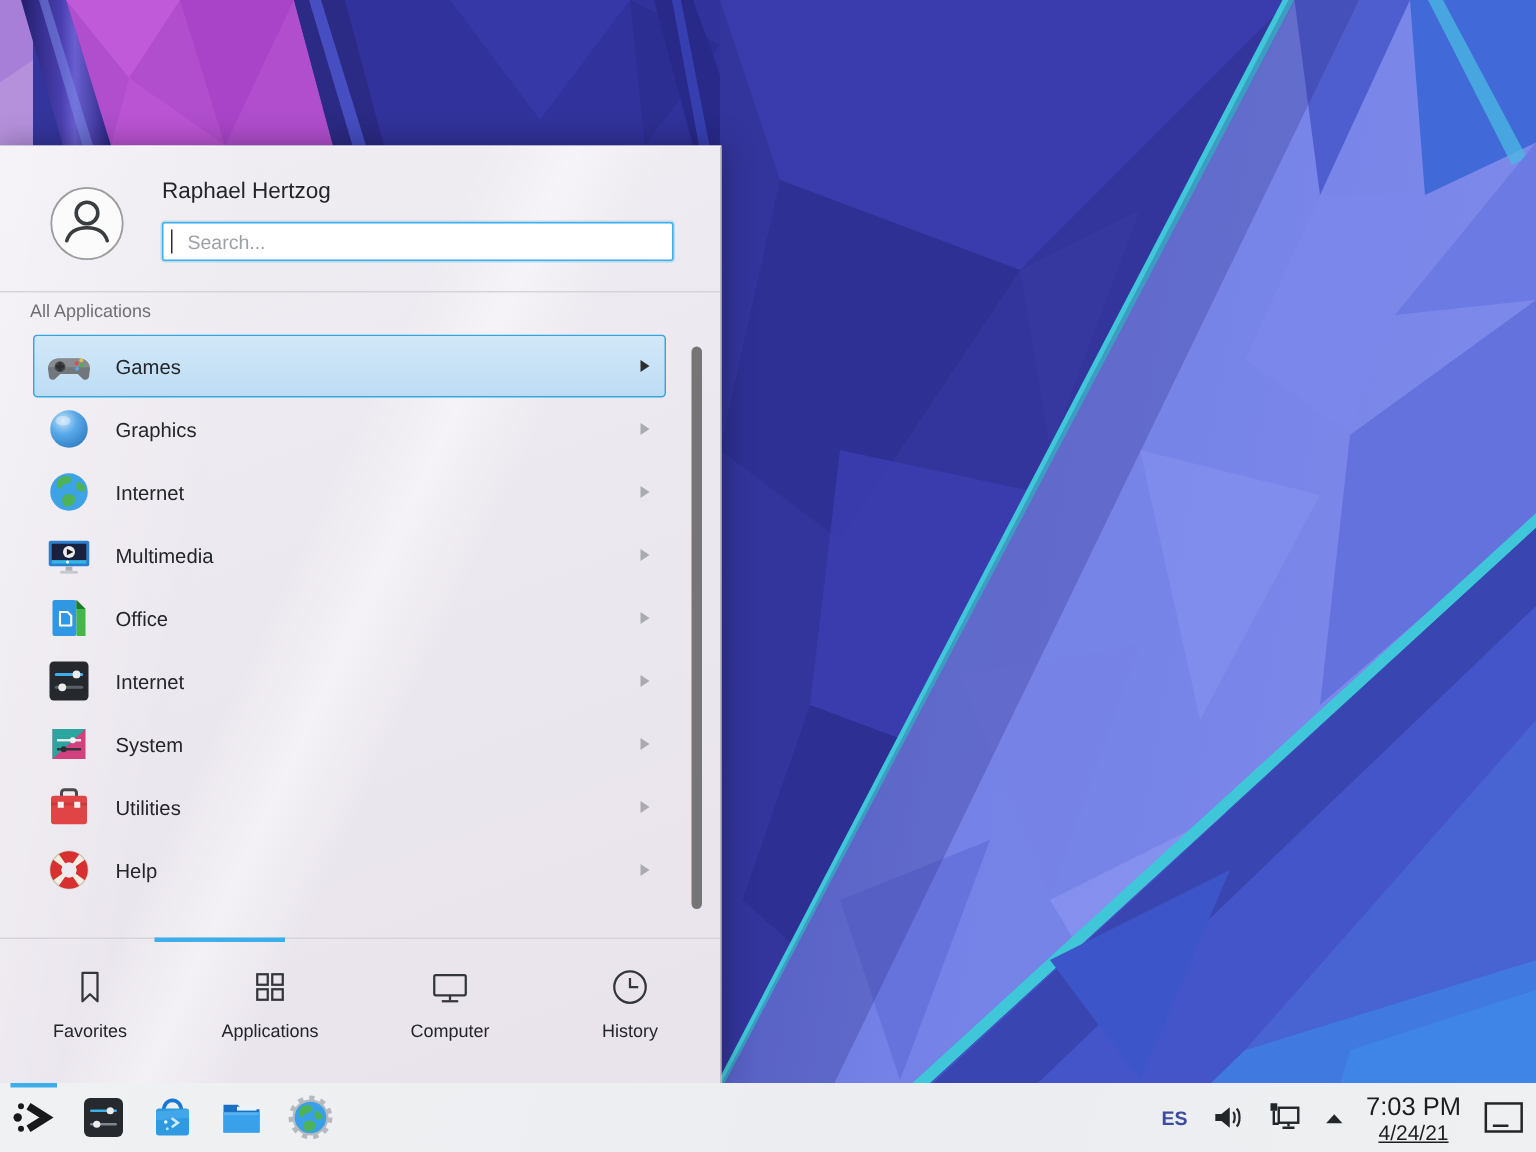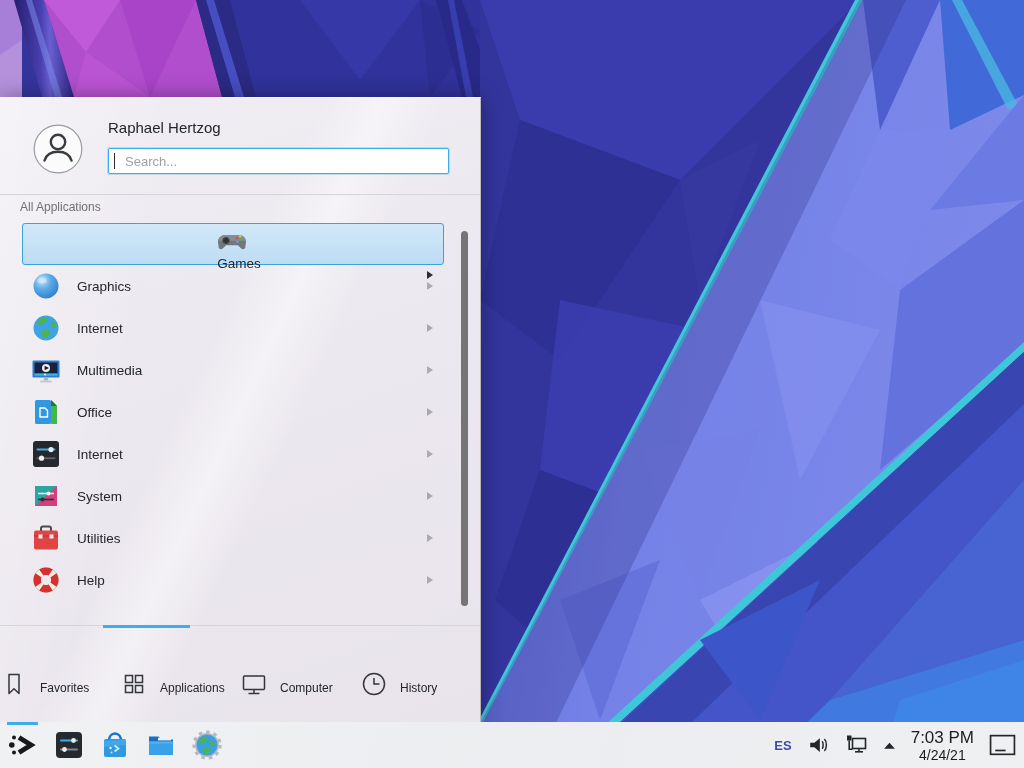--- a/index.html
+++ b/index.html
@@ -36,51 +36,50 @@
   .section-label { position:absolute; left:20px; top:102px; font-size:12px; color:#6f7073; }
 
   .app-list { position:absolute; left:0; top:125px; width:100%; height:402px; overflow:hidden; }
   .app-row {
     height:42px; margin:0 36px 0 22px; display:flex; align-items:center;
     padding:0 10px 0 7px; border:1px solid transparent; border-radius:3px;
   }
   .app-row.selected {
     background:linear-gradient(#d2e8f9,#bddcf4);
     border-color:#35a5e0;
-    flex-direction:column;
   }
   .app-row .cat-icon { width:32px; height:32px; flex:0 0 32px; }
   .app-row .cat-label { margin-left:15px; font-size:13.5px; color:#232629; }
   .row-arrow { margin-left:auto; width:0; height:0; border-top:4.5px solid transparent; border-bottom:4.5px solid transparent; border-left:6px solid #a9acaf; }
   .app-row.selected .row-arrow { border-left-color:#2c2e30; }
 
   .list-scrollbar { position:absolute; right:12px; top:133px; width:7px; height:375px; border-radius:3.5px; background:#757575; }
 
   .list-divider { position:absolute; left:0; top:527px; width:100%; height:1px; background:#d7d3da; }
   .tab-indicator { position:absolute; left:103px; top:527px; width:87px; height:3px; background:#3daee9; }
 
   .tab-bar { position:absolute; left:0; top:530px; width:100%; height:95px; display:flex; }
-  .tab { flex:1 1 0; display:flex; flex-direction:row; align-items:center; padding-top:16px;gap:12px; }
+  .tab { flex:1 1 0; display:flex; flex-direction:column; align-items:center; padding-top:16px; }
   .tab svg { width:28px; height:28px; }
   .tab .tab-label { margin-top:8px; font-size:12px; color:#232629; }
 
   
   .taskbar {
     position:absolute; left:0; bottom:0; width:1024px; height:46px;
     background:linear-gradient(105deg,#f0f1f3 0%, #ecedf0 60%, #eef0f2 100%);
   }
   .task-launchers { position:absolute; left:6px; top:6px; display:flex; gap:12px; }
   .task-launchers .task-icon { width:34px; height:34px; position:relative; }
   .task-active-bar { position:absolute; left:7px; top:0; width:31px; height:3px; background:#3daee9; }
 
   .tray { position:absolute; right:8px; top:0; height:46px; display:flex; align-items:center; gap:15px; }
   .kb-layout { font-size:13px; font-weight:bold; color:#3c4c9e; }
   .clock { text-align:center; line-height:1; color:#1b1d1f; }
   .clock-time { font-size:17px; }
-  .clock-date { font-size:14px; margin-top:2px; }
+  .clock-date { font-size:14px; margin-top:2px;text-decoration:underline; }
 </style>
 </head>
 <body>
 
 <div class="screen">
 
   <svg class="wallpaper" viewBox="0 0 1024 768" preserveAspectRatio="none">
     <defs>
       <linearGradient id="gband" x1="0" y1="0" x2="1" y2="0.25">
         <stop offset="0" stop-color="#5a67d2"></stop>

